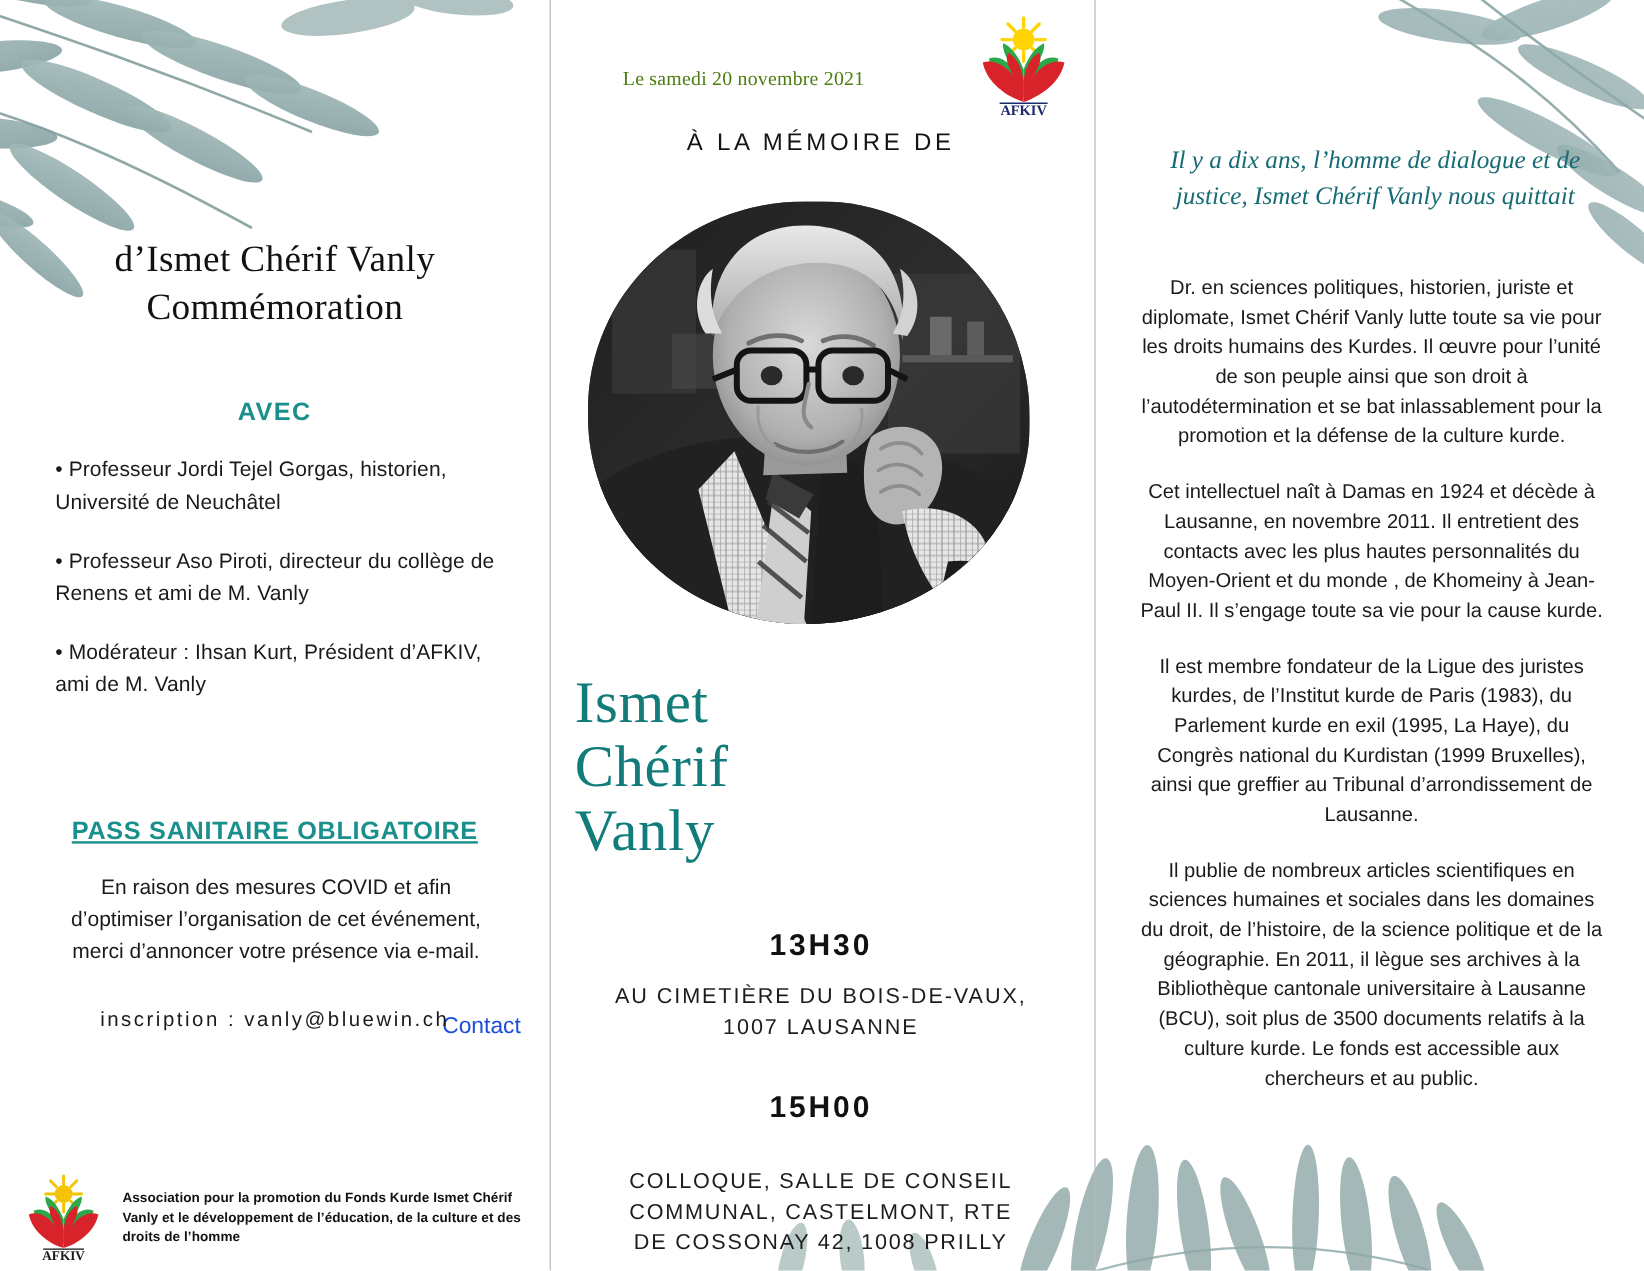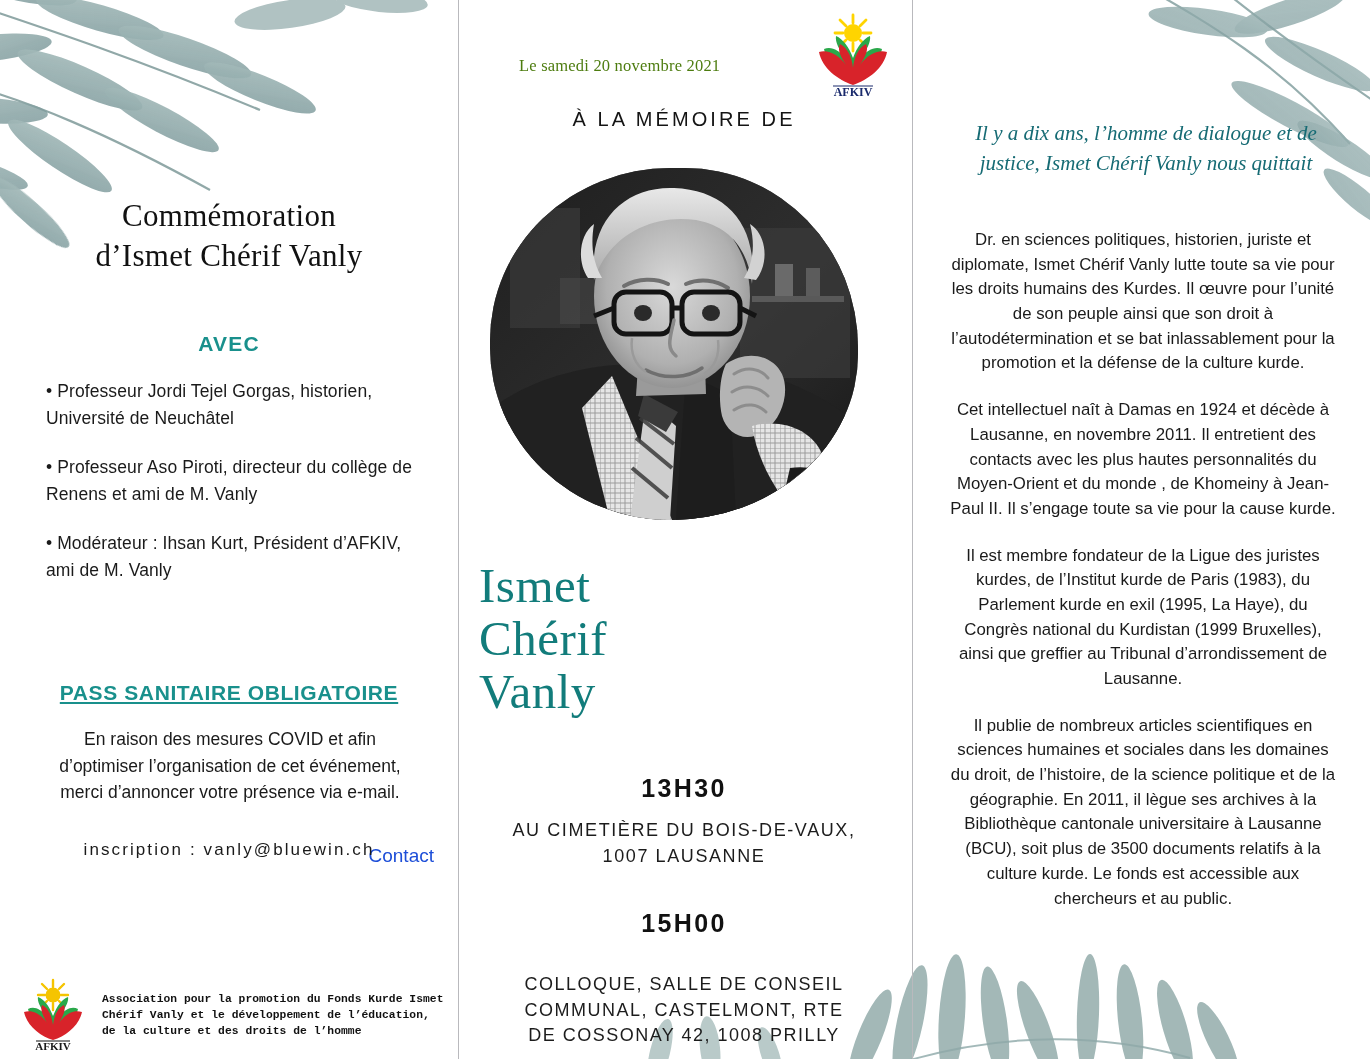--- a/index.html
+++ b/index.html
@@ -137,21 +137,21 @@
     left: 20px;
     top: 975px;
     width: 430px;
     height: 80px;
     display: flex;
     align-items: center;
   }
   #footer-logo { width: 66px; height: 74px; flex: 0 0 auto; }
   #footer-text {
     margin-left: 16px;
-    font-family: Liberation Mono, monospace;
+    font-family: Liberation Sans, sans-serif;
     font-weight: bold;
     font-size: 11.3px;
     line-height: 1.42;
     color: #111111;
     letter-spacing: .05px;
   }
 
   
   .c-date {
     position: absolute;
@@ -375,22 +375,22 @@
       </g>
     </svg>
   </div>
 
   <div class="divider" id="divider-left"></div>
   <div class="divider" id="divider-right"></div>
 
   <div class="col" id="col-left">
 
     <div class="left-title">
+      <div>d’Ismet Chérif Vanly</div>
       <div>Commémoration</div>
-      <div>d’Ismet Chérif Vanly</div>
     </div>
 
     <div class="left-avec">AVEC</div>
 
     <div class="left-bullets">
       <div class="bullet">• Professeur Jordi Tejel Gorgas, historien, Université de Neuchâtel</div>
       <div class="bullet">• Professeur Aso Piroti, directeur du collège de Renens et ami de M. Vanly</div>
       <div class="bullet">• Modérateur : Ihsan Kurt, Président d’AFKIV, ami de M. Vanly</div>
     </div>
 

